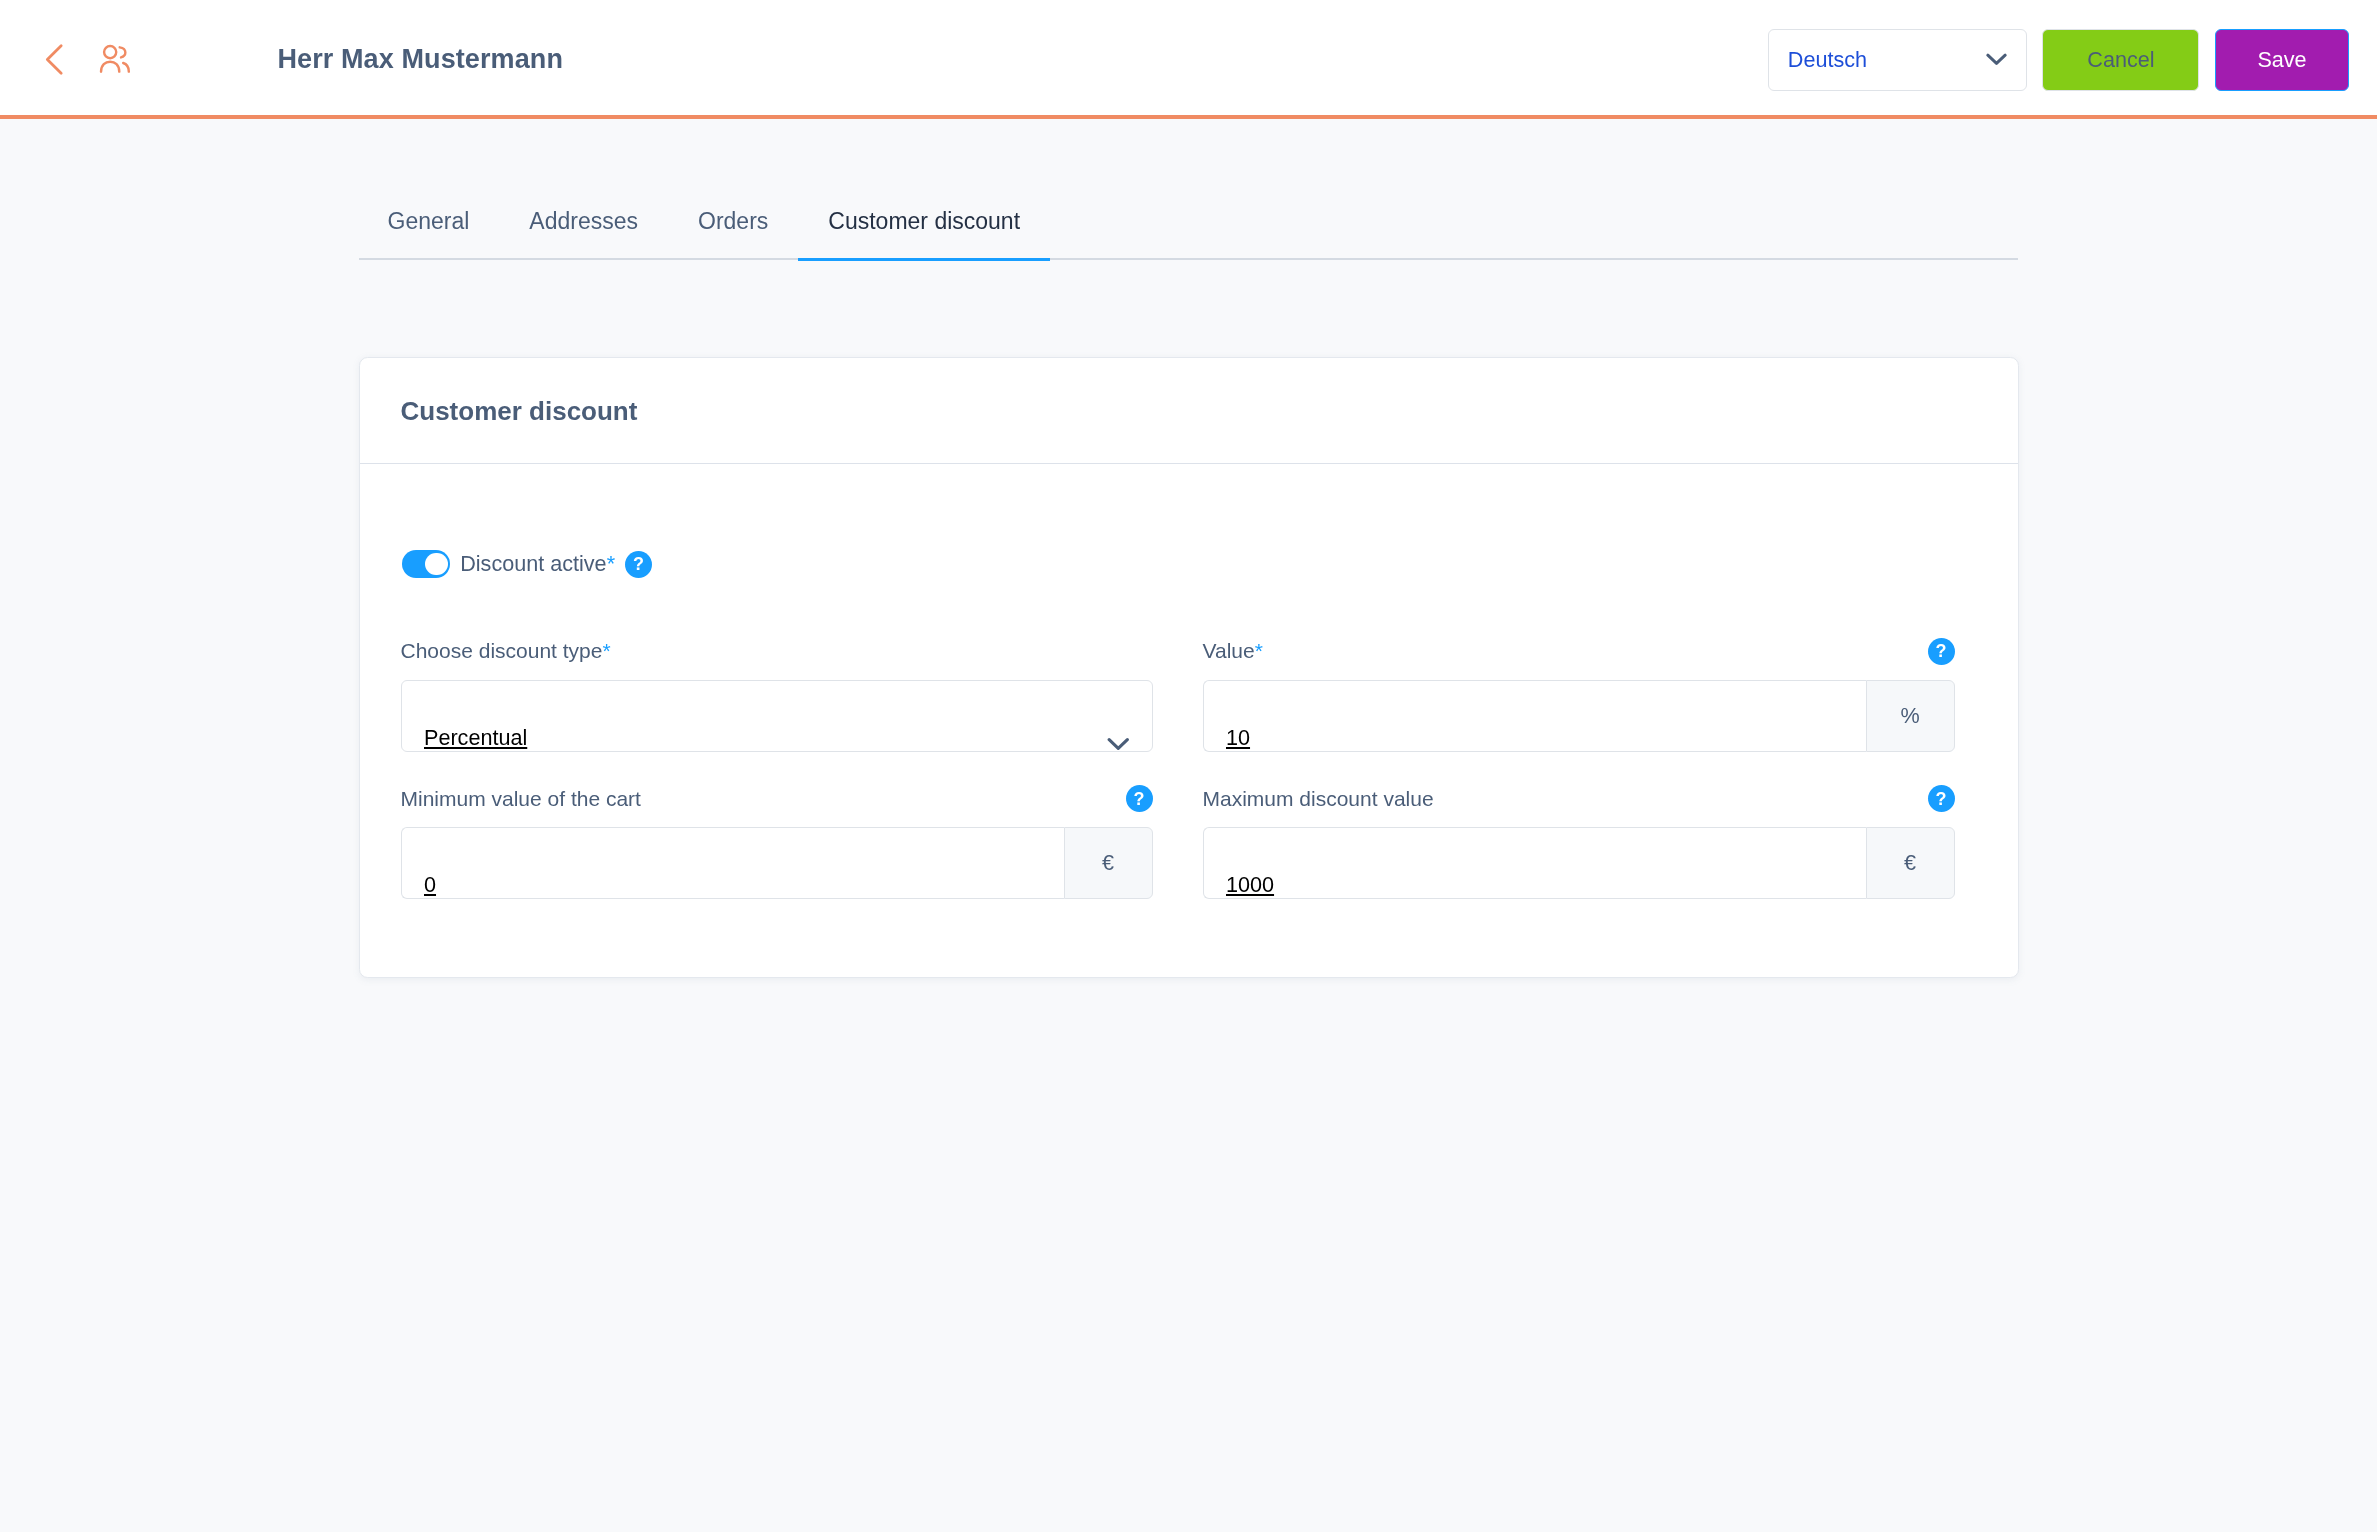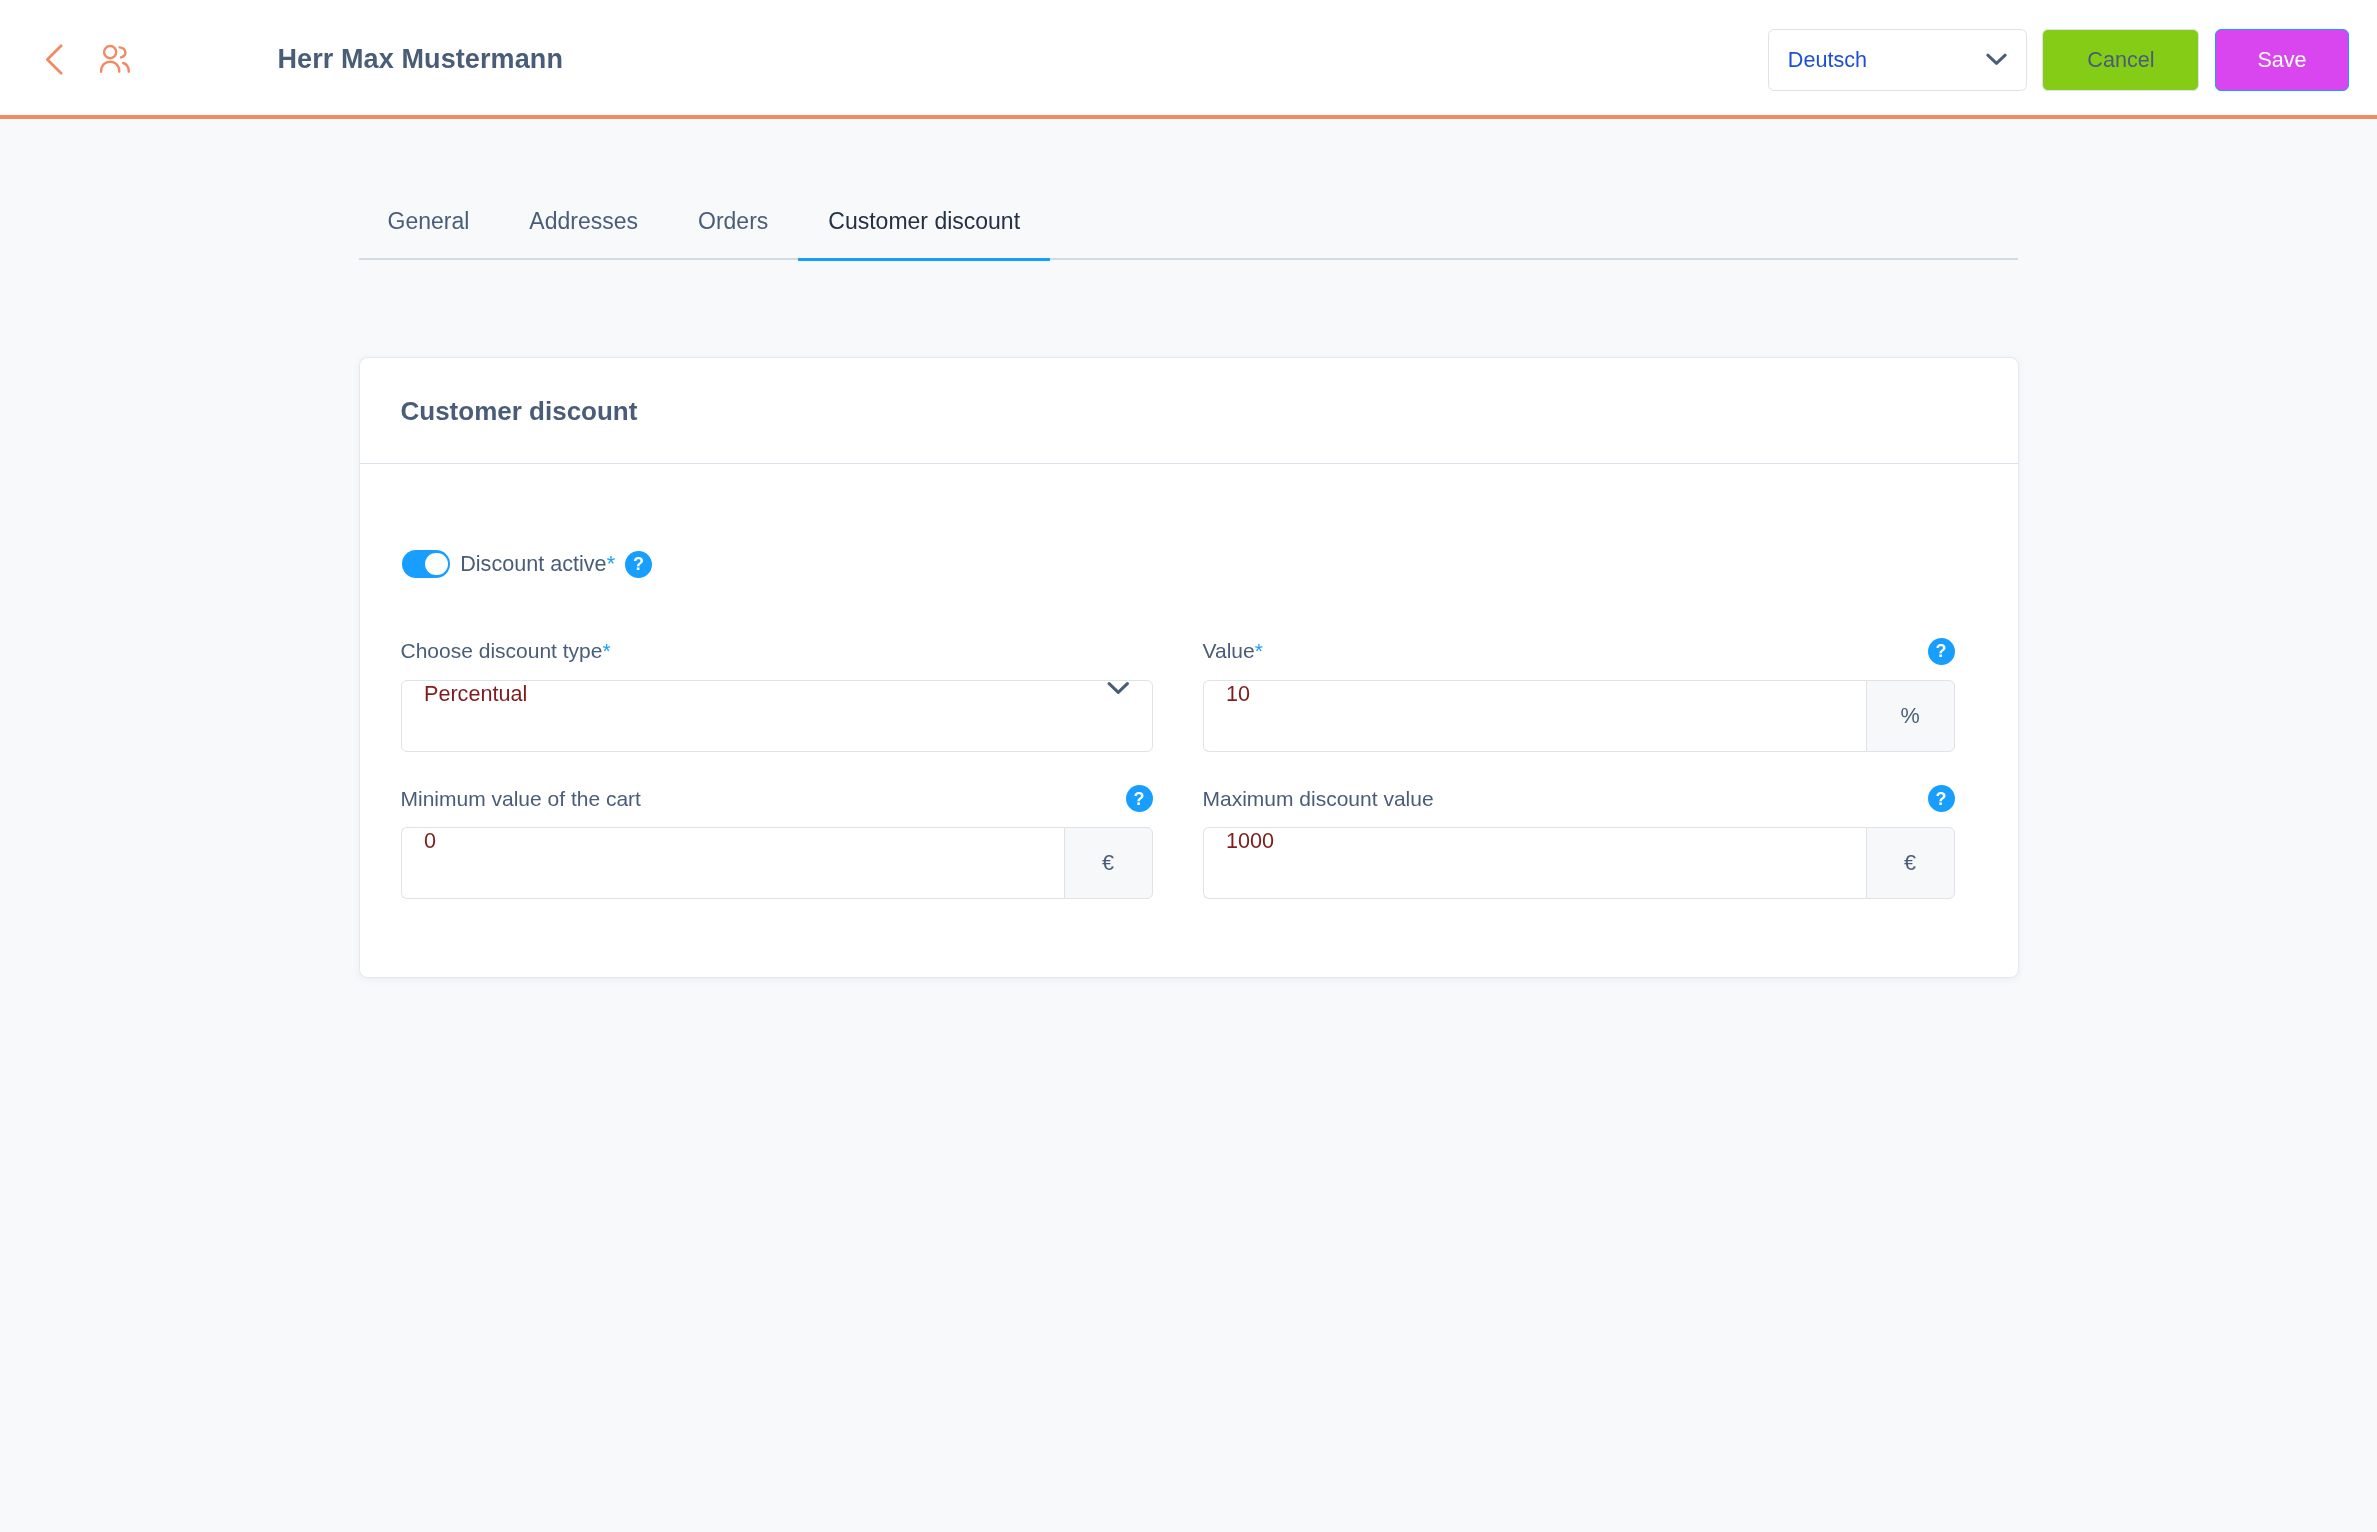--- a/index.html
+++ b/index.html
@@ -91,21 +91,21 @@
     padding: 0 29px;
     white-space: nowrap;
   }
   .btn-cancel {
     background: #84cc16;
     border: 0.9px solid #dfe3e8;
     color: #4a5d78;
     min-width: 157px;
   }
   .btn-save {
-    background: #d946ef;
+    background: #a21caf;
     border: 0.9px solid #189eff;
     color: #ffffff;
     min-width: 134px;
   }
 
   
   .page {
     padding: 0 35px;
   }
   .tabs-wrap {
@@ -228,26 +228,27 @@
   .control {
     display: flex;
     height: 72px;
   }
   .input-box {
     flex: 1;
     border: 0.9px solid #dfe3e8;
     border-radius: 6px;
     background: #ffffff;
     display: flex;
-    align-items: flex-start;
+    align-items: flex-end;
     padding: 0 22.5px;
     font-size: 21.6px;
-    color: #7f1d1d;
+    color: #000000;
     cursor: text;
     min-width: 0;
+    text-decoration: underline;
   }
   .select-box {
     cursor: pointer;
   }
   .select-box .sel-chev {
     margin-left: auto;
     display: flex;
     align-items: center;
   }
   .has-suffix .input-box {

